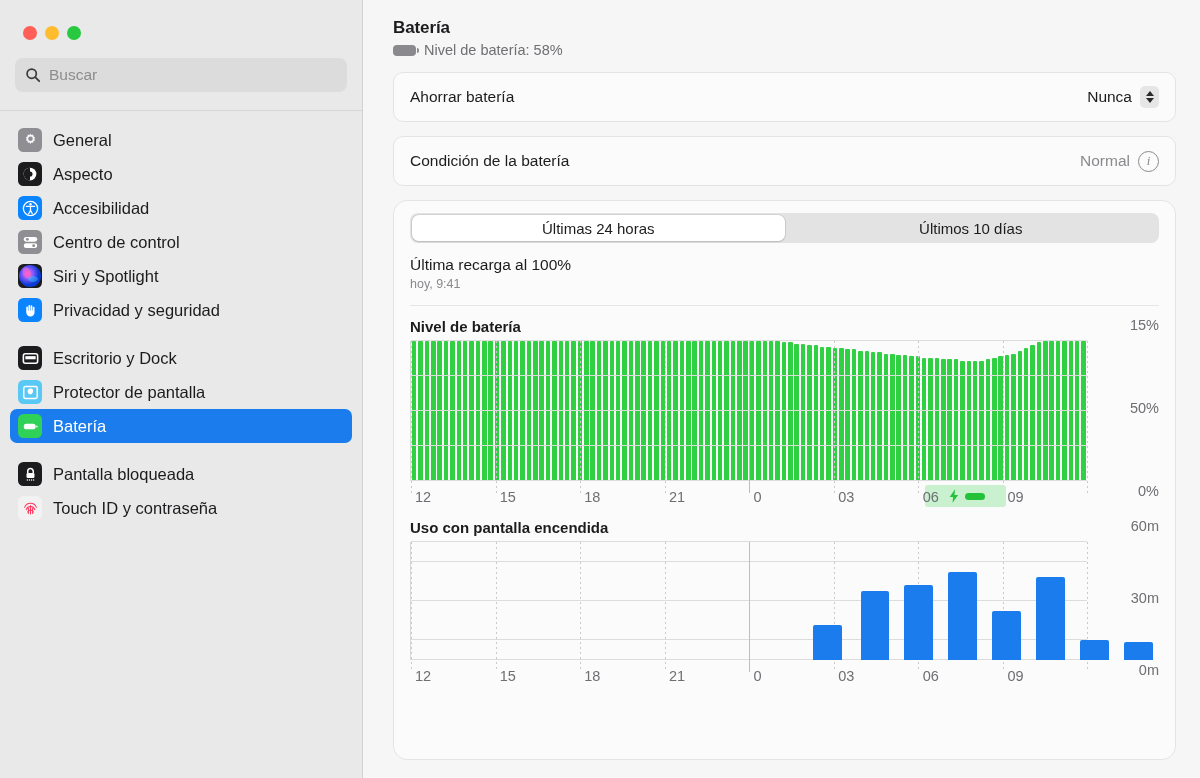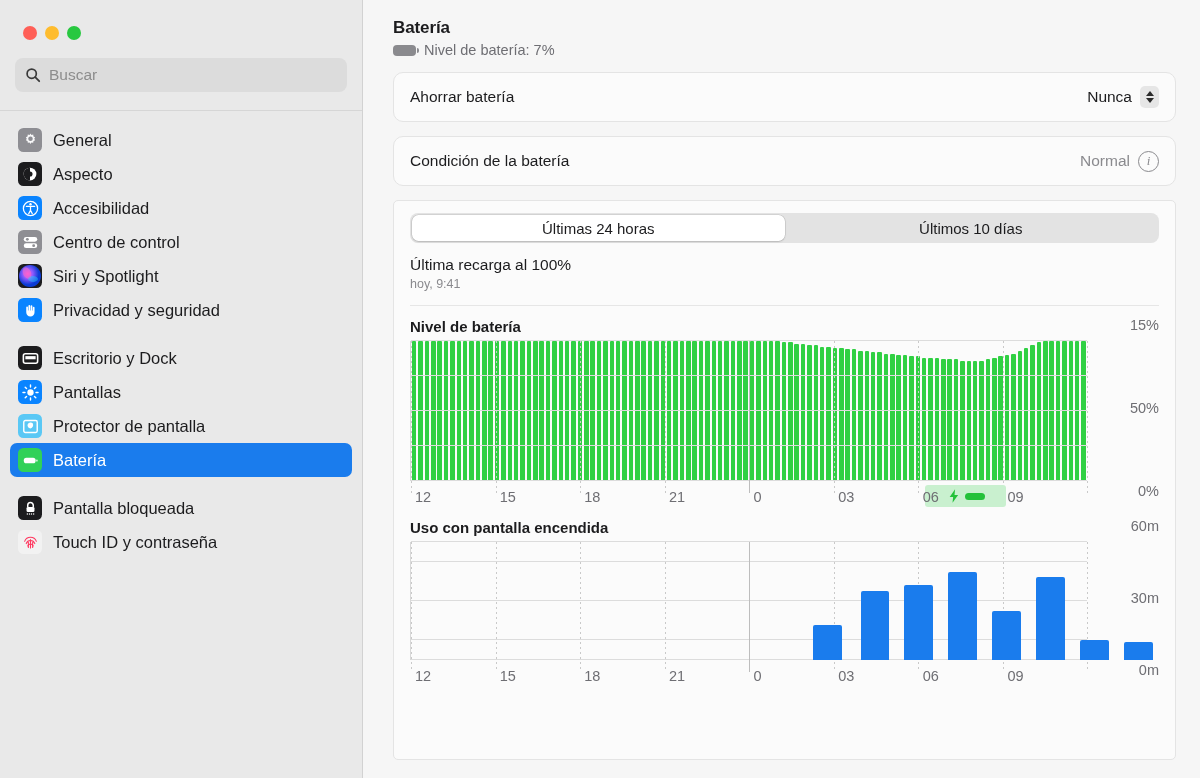--- a/index.html
+++ b/index.html
@@ -83,21 +83,21 @@
   .chev { width: 0; height: 0; border-left: 4px solid transparent; border-right: 4px solid transparent; }
   .chev.up { border-bottom: 5px solid #2b2b2b; }
   .chev.down { border-top: 5px solid #2b2b2b; }
   .info-icon {
     width: 21px; height: 21px; border-radius: 50%; border: 1.4px solid #8a8a8e;
     color: #8a8a8e; font-size: 13px; font-style: italic; font-family: "Liberation Serif", serif;
     display: flex; align-items: center; justify-content: center;
   }
 
   
-  .chart-card { background: #fbfbfb; border: 1px solid #e4e4e4; border-radius: 5px;
+  .chart-card { background: #fbfbfb; border: 1px solid #e4e4e4; border-radius: 14px;
                 margin-top: 14px; padding: 12px 16px 8px 16px; height: 560px; }
   .segmented {
     display: flex; background: #e3e3e3; border-radius: 8px; padding: 2px; height: 30px;
   }
   .seg {
     flex: 1; display: flex; align-items: center; justify-content: center;
     font-size: 15px; color: #1c1c1e; border-radius: 6.5px;
   }
   .seg.active { background: #ffffff; box-shadow: 0 0 0 0.5px rgba(0,0,0,.14), 0 1px 2px rgba(0,0,0,.12); }
 
@@ -226,38 +226,20 @@
         <div class="nav-item">
           <span class="ico" style="background:#1c1c1e;">
             <svg width="19" height="19" viewBox="0 0 24 24">
                 <rect x="3" y="6" width="18" height="12" rx="2.5" fill="none" stroke="#fff" stroke-width="2"></rect>
                 <rect x="5.5" y="9" width="13" height="4" fill="#fff"></rect>
               </svg>
           </span>
           <span class="nav-label">Escritorio y Dock</span>
         </div>
         <div class="nav-item">
-          <span class="ico" style="background:#0a84ff;">
-            <svg width="19" height="19" viewBox="0 0 24 24">
-                <circle cx="12" cy="12" r="4" fill="#fff"></circle>
-                <g stroke="#fff" stroke-width="1.8" stroke-linecap="round">
-                  <line x1="12" y1="2.5" x2="12" y2="5"></line>
-                  <line x1="12" y1="19" x2="12" y2="21.5"></line>
-                  <line x1="2.5" y1="12" x2="5" y2="12"></line>
-                  <line x1="19" y1="12" x2="21.5" y2="12"></line>
-                  <line x1="5.3" y1="5.3" x2="7" y2="7"></line>
-                  <line x1="17" y1="17" x2="18.7" y2="18.7"></line>
-                  <line x1="18.7" y1="5.3" x2="17" y2="7"></line>
-                  <line x1="7" y1="17" x2="5.3" y2="18.7"></line>
-                </g>
-              </svg>
-          </span>
-          <span class="nav-label">Pantallas</span>
-        </div>
-        <div class="nav-item">
           <span class="ico" style="background:#5ac8f5;">
             <svg width="19" height="19" viewBox="0 0 24 24">
                 <rect x="3.5" y="4.5" width="17" height="15" rx="2" fill="none" stroke="#fff" stroke-width="1.8"></rect>
                 <path d="M15 8.2a3.8 3.8 0 10-3 6.2 4.6 4.6 0 003-6.2z" fill="#fff"></path>
               </svg>
           </span>
           <span class="nav-label">Protector de pantalla</span>
         </div>
         <div class="nav-item selected">
           <span class="ico" style="background:#30d158;">
@@ -300,21 +282,21 @@
           <span class="nav-label">Touch ID y contraseña</span>
         </div>
       </div>
     </div>
   </div>
 
   <div class="main">
     <div class="page-title">Batería</div>
     <div class="sub-row">
       <span class="batt-glyph"></span>
-      <span class="sub-text">Nivel de batería: 7%</span>
+      <span class="sub-text">Nivel de batería: 58%</span>
     </div>
 
     <div class="card">
       <div class="row">
         <span class="row-label">Ahorrar batería</span>
         <div class="row-right">
           <span class="row-value">Nunca</span>
           <span class="stepper">
             <i class="chev up"></i>
               <i class="chev down"></i>

